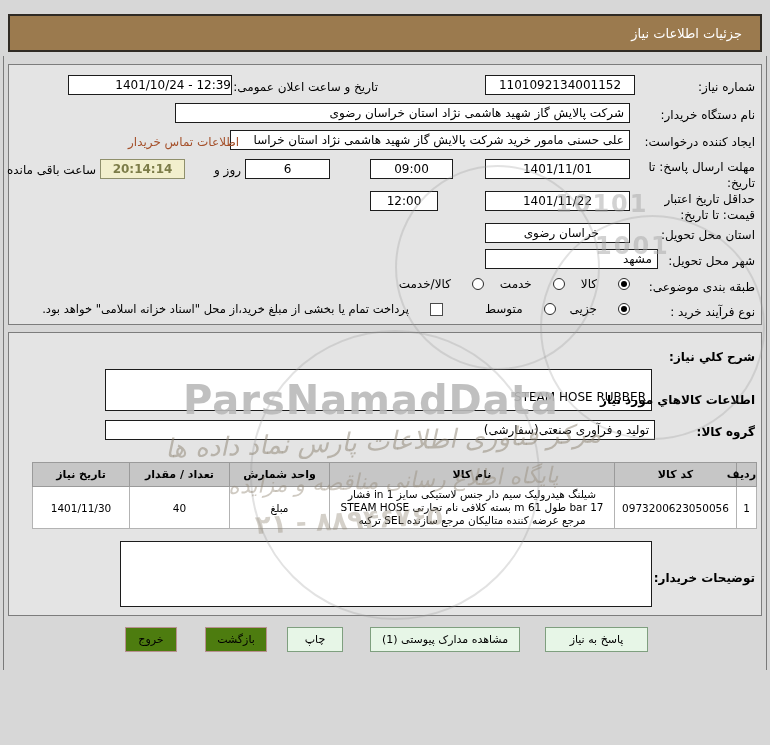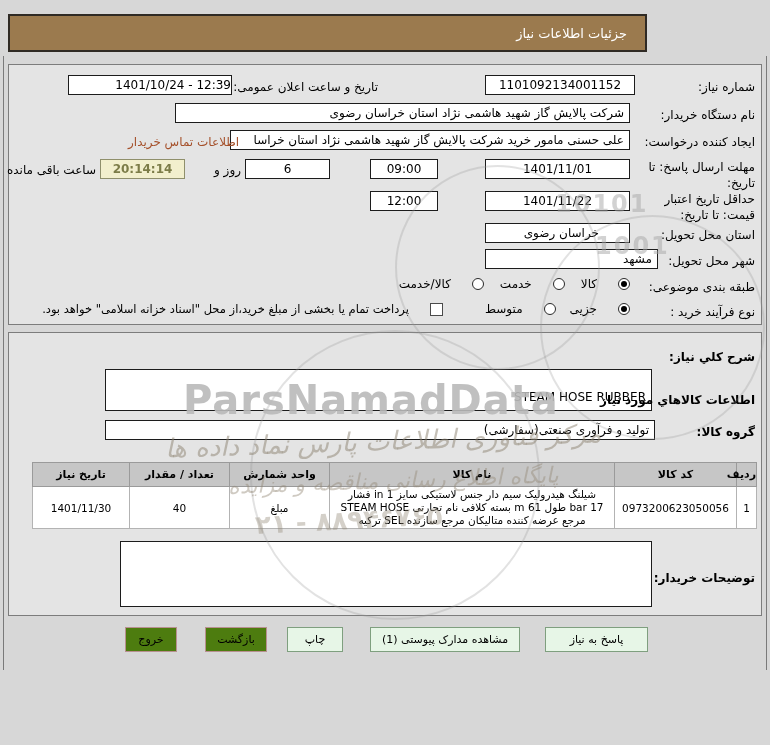--- a/index.html
+++ b/index.html
@@ -1,20 +1,20 @@
 <!DOCTYPE html>
 <html lang="fa" dir="rtl"><head>
 <meta charset="utf-8">
 <style>
   * { margin:0; padding:0; box-sizing:border-box; }
   html,body { width:770px; height:745px; }
   body { font-family:"DejaVu Sans", sans-serif; background:#d7d7d7; overflow:hidden; }
   .stage { position:relative; width:770px; height:745px; background:#d7d7d7; direction:rtl; }
   .frame-line { position:absolute; top:56px; height:614px; width:0; border-left:1px solid #7a7a7a; }
-  .titlebar { position:absolute; left:8px; top:14px; width:639px; height:38px;
+  .titlebar { position:absolute; left:8px; top:14px; width:754px; height:38px;
     background:#9b7a4e; border:2px solid #2f2a24; color:#fff; font-size:13px;
     display:flex; align-items:center; padding:4px 18px; }
   .panel { position:absolute; left:8px; width:754px; background:#e4e4e4; border:1px solid #7c7c7c; }
   .lbl { position:absolute; font-size:12px; color:#000; white-space:nowrap; }
   .lblb { position:absolute; font-size:12px; font-weight:bold; color:#000; white-space:nowrap; }
   .box { position:absolute; background:#fff; border:1px solid #1c1c1c; font-size:12px;
     height:20px; line-height:18px; overflow:hidden; white-space:nowrap; color:#000; }
   .ctr { text-align:center; }
   .rt  { text-align:right; padding-right:5px; }
   .ltr { direction:ltr; unicode-bidi:isolate; }
@@ -79,21 +79,21 @@
   <div class="box rt" style="left:175px;top:103px;width:455px;">شرکت پالایش گاز شهید هاشمی نژاد   استان خراسان رضوی</div>
 
   <div class="lbl" style="right:15px;top:135px;">ایجاد کننده درخواست:</div>
   <div class="box rt" style="left:230px;top:130px;width:400px;">علی حسنی مامور خرید شرکت پالایش گاز شهید هاشمی نژاد   استان خراسا</div>
   <div class="link" style="left:128px;top:135px;">اطلاعات تماس خریدار</div>
 
   <div class="lbl" style="right:15px;top:160px;">مهلت ارسال پاسخ: تا</div>
   <div class="lbl" style="right:15px;top:176px;">تاریخ:</div>
   <div class="box ctr ltr" style="left:485px;top:159px;width:145px;">1401/11/01</div>
   <div class="lbl" style="right:336px;top:163px;">ساعت</div>
-  <div class="box ctr ltr" style="left:370px;top:159px;width:68px;">09:00</div>
+  <div class="box ctr ltr" style="left:370px;top:159px;width:83px;">09:00</div>
   <div class="box ctr ltr" style="left:245px;top:159px;width:85px;">6</div>
   <div class="lbl" style="right:529px;top:163px;">روز و</div>
   <div class="box ctr ltr countdown" style="left:100px;top:159px;width:85px;">20:14:14</div>
   <div class="lbl" style="right:674px;top:163px;">ساعت باقی مانده</div>
 
   <div class="lbl" style="right:15px;top:192px;">حداقل تاریخ اعتبار</div>
   <div class="lbl" style="right:15px;top:208px;">قیمت: تا تاریخ:</div>
   <div class="box ctr ltr" style="left:485px;top:191px;width:145px;">1401/11/22</div>
   <div class="lbl" style="right:336px;top:195px;">ساعت</div>
   <div class="box ctr ltr" style="left:370px;top:191px;width:68px;">12:00</div>

